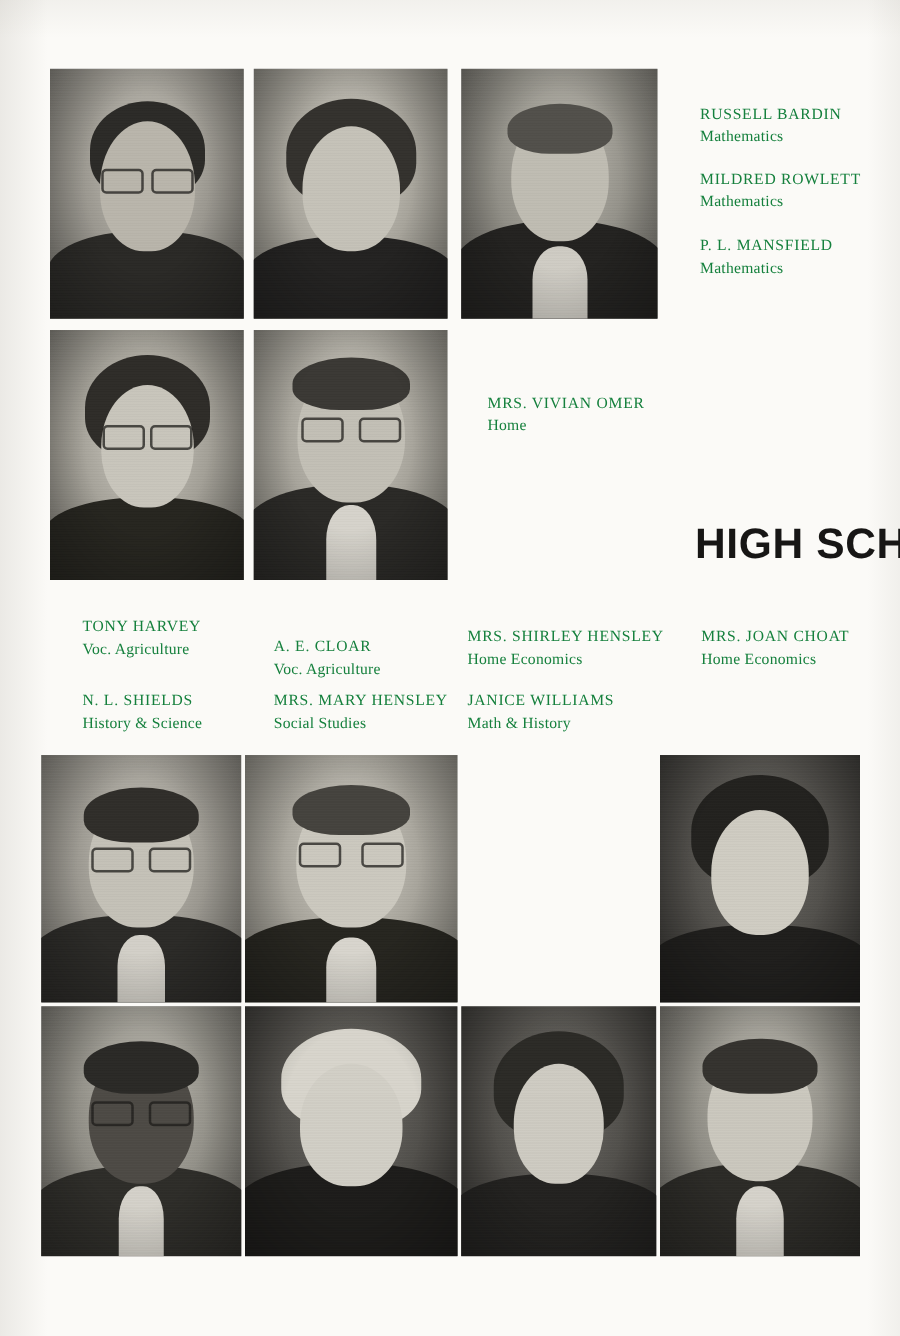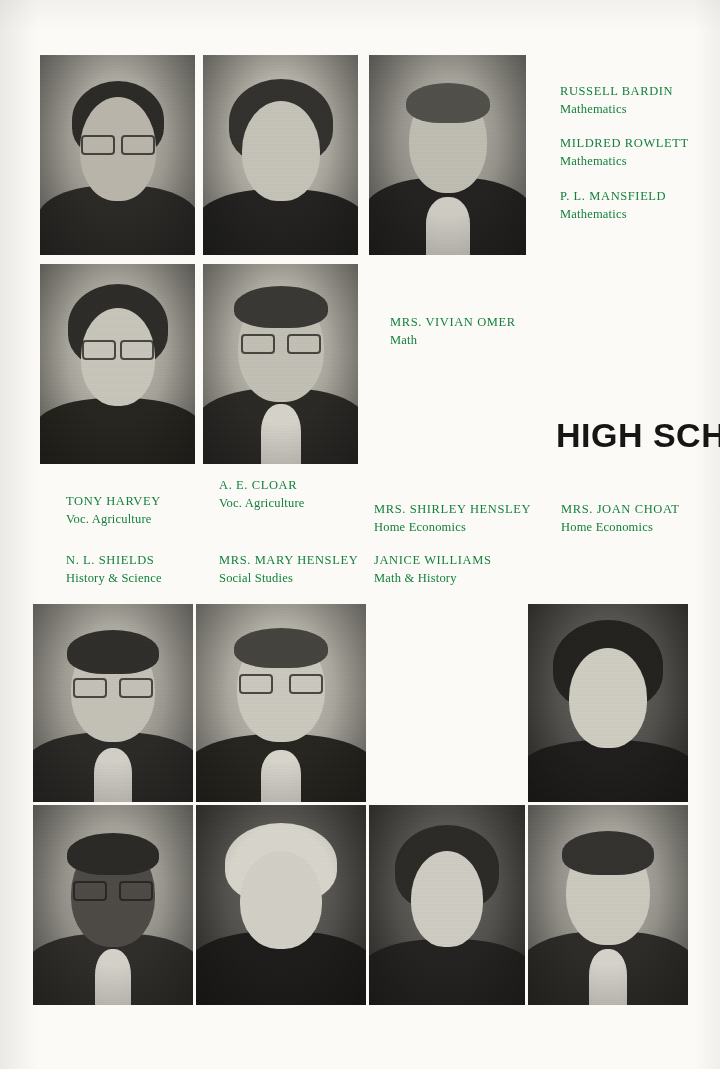--- a/index.html
+++ b/index.html
@@ -211,31 +211,31 @@
     <div class="head" style="top:30px; width:86px; height:108px; background:#c2bfb5;"></div>
     <div class="hair" style="top:22px; width:94px; height:42px; background:#3a3834;"></div>
     <div class="glasses" style="top:70px; width:80px;"></div>
     <div class="vignette"></div>
     <div class="grain"></div>
   </div>
 
   <div class="caption" style="left:390px; top:313px;">
     <div class="side-entry">
       <div class="cap-name">MRS. VIVIAN OMER</div>
-      <div class="cap-sub">Math</div>
+      <div class="cap-sub">Home</div>
     </div>
   </div>
 
   <div class="heading" style="left:556px; top:416px;">HIGH SCHO</div>
 
   <div class="caption" style="left:66px; top:492px;">
     <div class="cap-name">TONY HARVEY</div>
     <div class="cap-sub">Voc. Agriculture</div>
   </div>
-  <div class="caption" style="left:219px; top:476px;">
+  <div class="caption" style="left:219px; top:508px;">
     <div class="cap-name">A. E. CLOAR</div>
     <div class="cap-sub">Voc. Agriculture</div>
   </div>
   <div class="caption" style="left:374px; top:500px;">
     <div class="cap-name">MRS. SHIRLEY HENSLEY</div>
     <div class="cap-sub">Home Economics</div>
   </div>
   <div class="caption" style="left:561px; top:500px;">
     <div class="cap-name">MRS. JOAN CHOAT</div>
     <div class="cap-sub">Home Economics</div>

